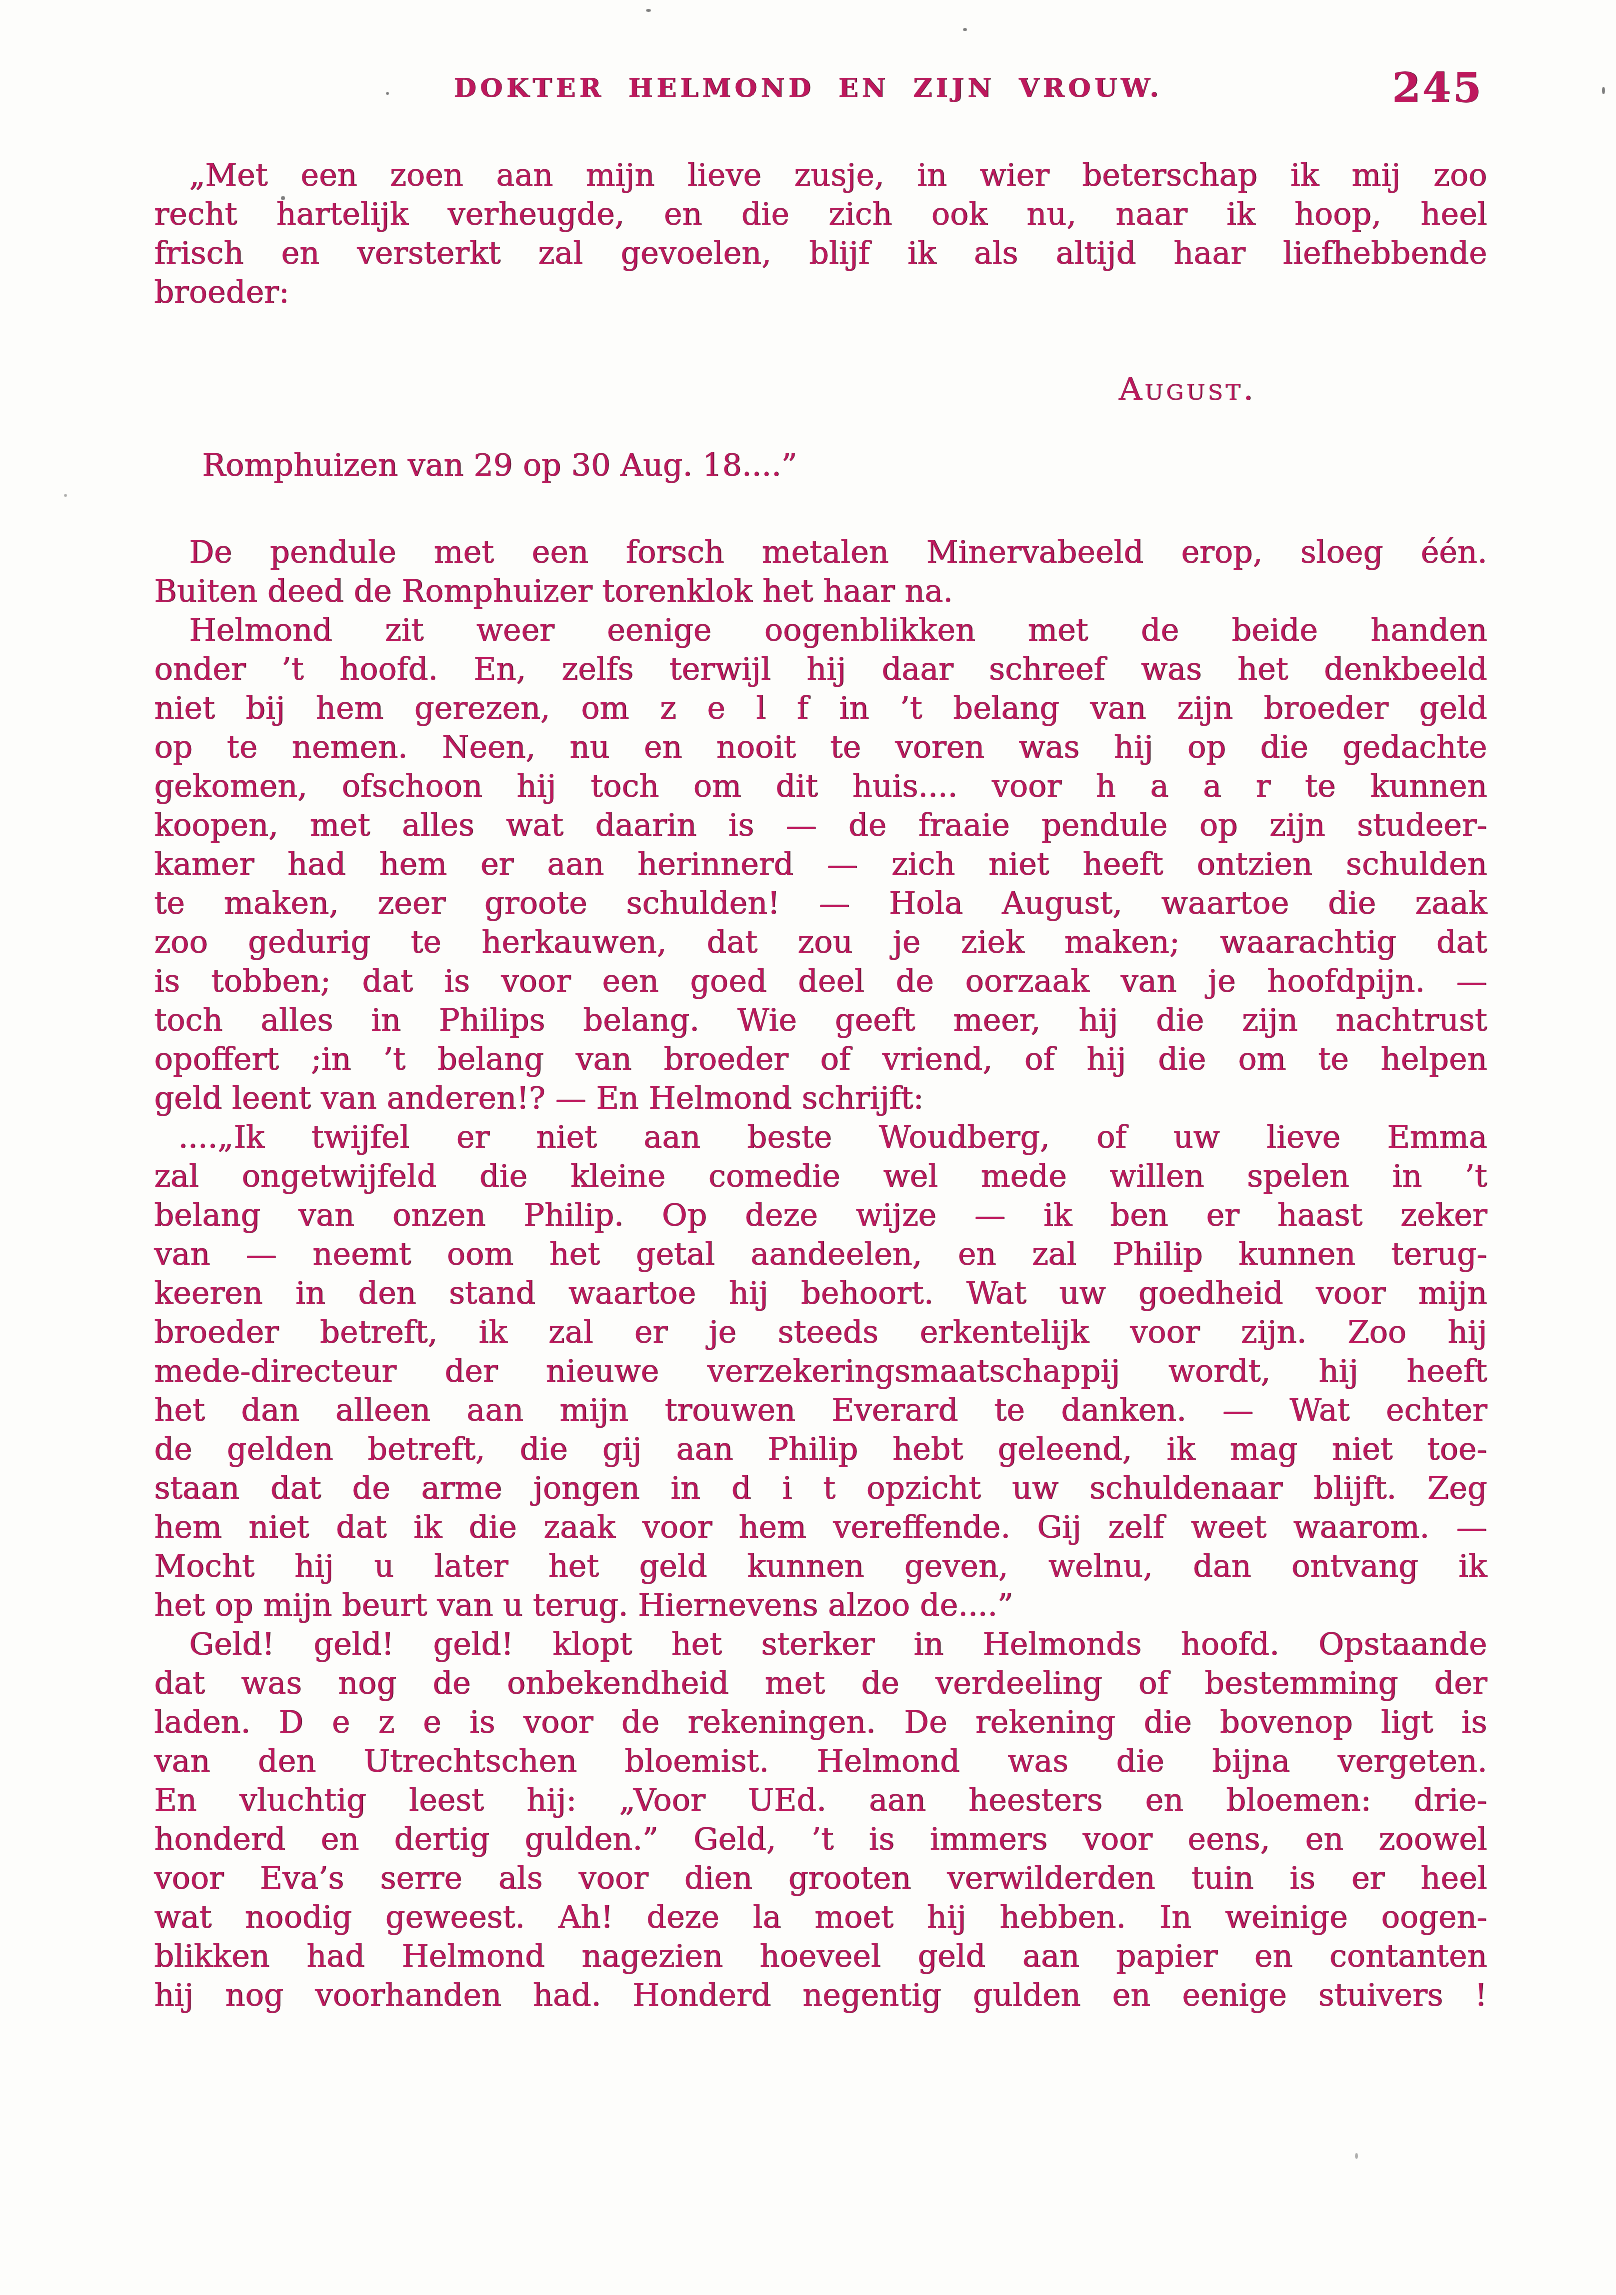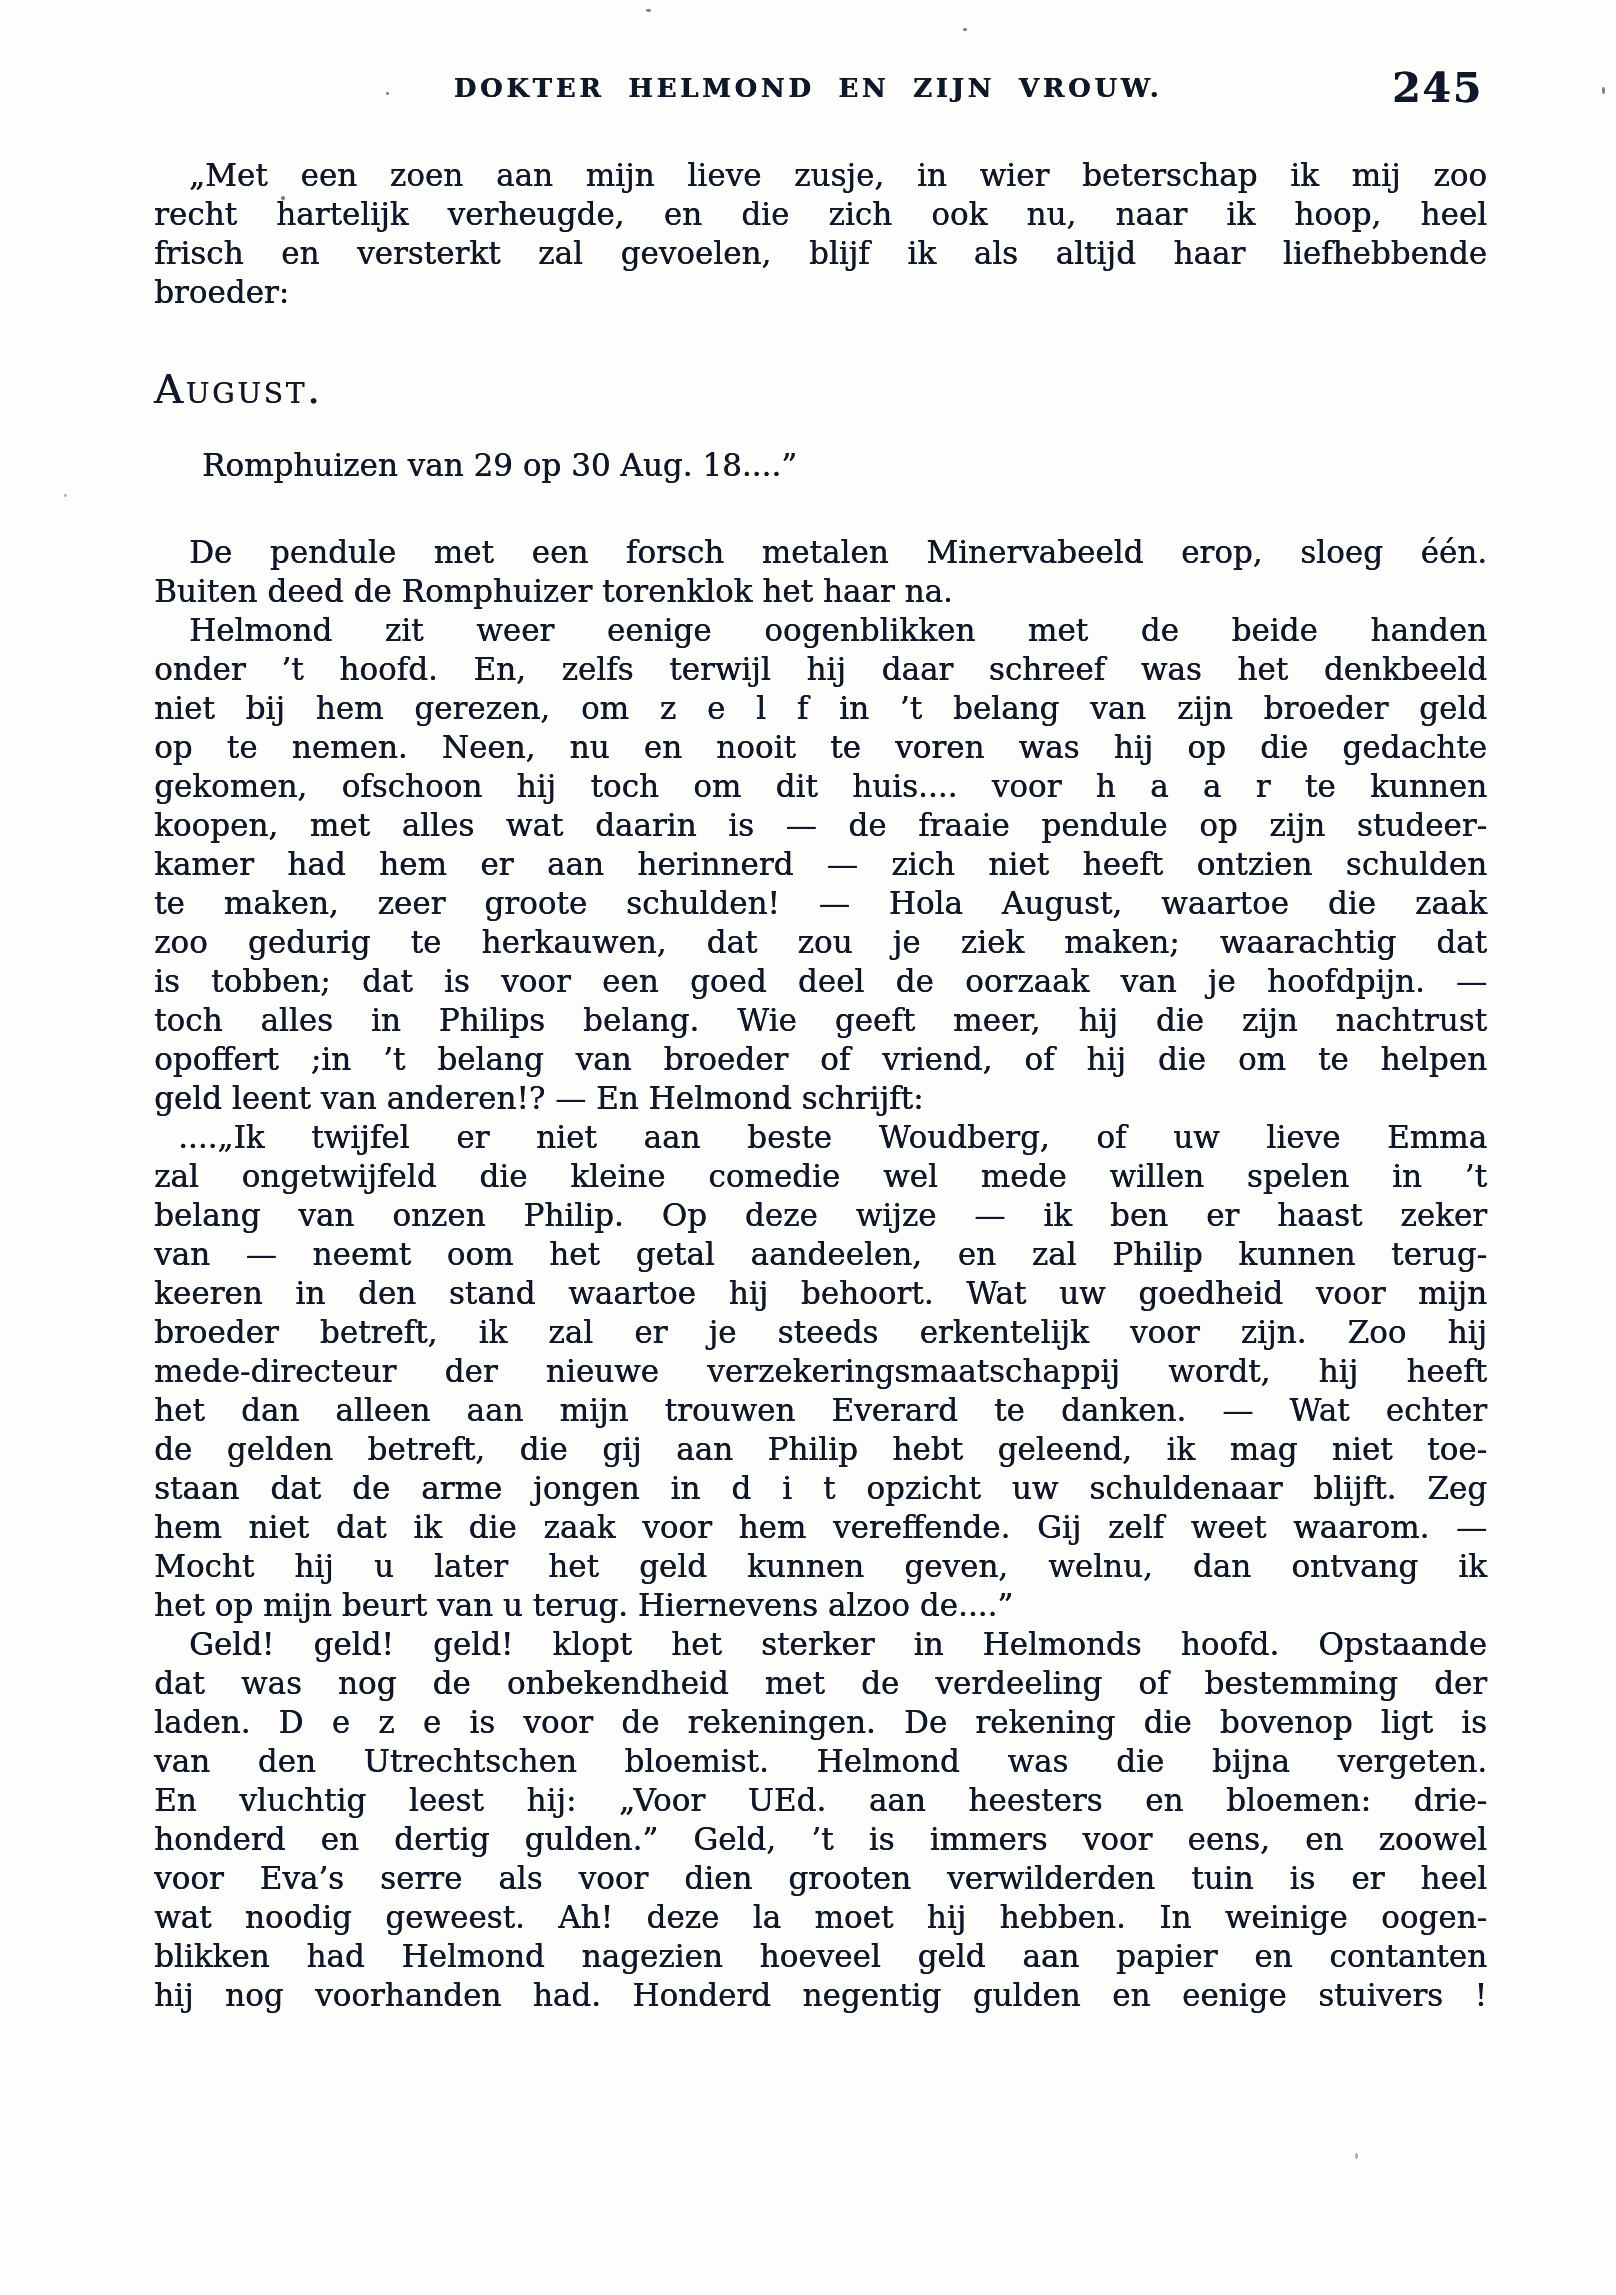--- a/index.html
+++ b/index.html
@@ -1,21 +1,21 @@
 <!DOCTYPE html>
 <html style="font-size:14.7px"><head>
 <meta charset="utf-8">
 <style>
   html, body { margin: 0; padding: 0; }
   .page {
     position: relative;
     width: 1616px;
     height: 2296px;
     background: #fdfdfb;
-    color: #0f172a;
+    color: #be185d;
     font-family: "DejaVu Serif", "Liberation Serif", serif;
     overflow: hidden;
   }
   .running-header {
     position: absolute;
     top: 68px; left: 0; right: 0;
     height: 40px;
   }
   .running-title {
     text-align: center;
@@ -42,25 +42,25 @@
     top: 0;
     height: 2296px;
     font-size: 31px;
     line-height: 39px;
     text-shadow: 0.4px 0 0 #0d0d0d;
   }
   .block { position: absolute; left: 0; right: 0; }
   .letter-closing { top: 156px; }
   .signature-block {
     top: 370px;
-    text-align: left;
+    text-align: right;
     padding-right: 231px;
     box-sizing: border-box;
     font-variant: small-caps;
-    font-size: 40px;
+    font-size: 32px;
     letter-spacing: 2.8px;
   }
   .dateline-block {
     top: 446px;
     padding-left: 48px;
     box-sizing: border-box;
   }
   .body-flow { top: 533px; }
   .line {
     height: 39px;

